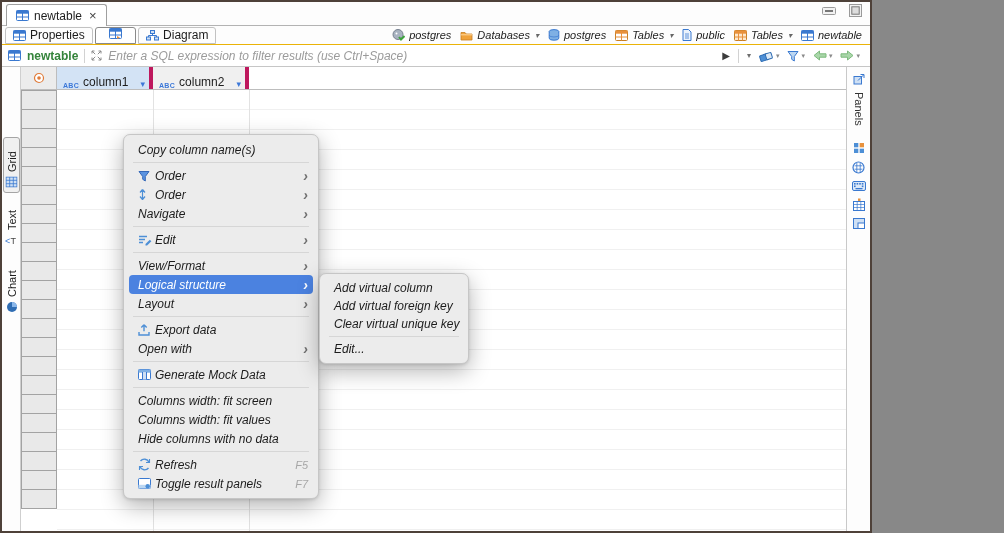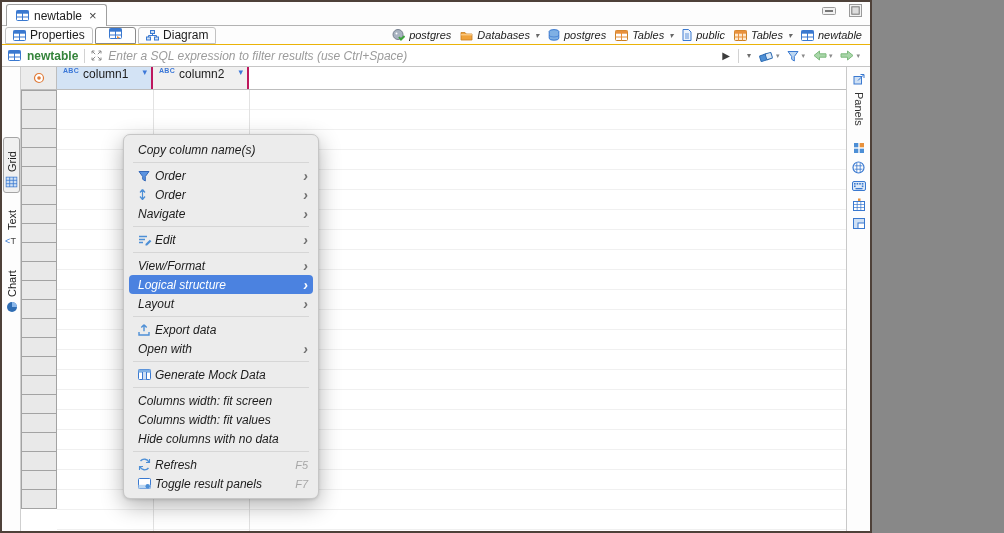--- a/index.html
+++ b/index.html
@@ -42,21 +42,21 @@
   .vtab { position:absolute; transform-origin:0 0; transform:rotate(-90deg); display:flex; align-items:center;
           gap:4px; height:17px; font-size:11px; padding:0 4px; left:1px; white-space:nowrap; }
   .vtab.active { border:1px solid #a5a5a5; background:#f0f0f0; border-radius:3px; }
   .vtab .ic { transform:rotate(90deg); display:inline-flex; }
   .rstrip { position:absolute; right:0; top:0; width:24px; bottom:0; background:#fdfdfd; border-left:1px solid #c9c9c9;
             display:flex; flex-direction:column; align-items:center; padding-top:6px; gap:7px; }
   .panels-label { writing-mode:vertical-rl; font-size:11px; color:#333; }
   
   .ghead { position:absolute; left:19px; top:0; right:24px; height:23px; border-bottom:1px solid #bdbdbd; display:flex; }
   .corner { width:36px; background:#ececec; border-right:1px solid #bdbdbd; display:flex; align-items:center; justify-content:center; }
-  .gcol { width:96px; display:flex; align-items:flex-start; padding:0 4px 0 6px; border-right:2px solid #be185d; background:#f0f0f0; gap:4px; }
+  .gcol { width:96px; display:flex; align-items:flex-end; padding:0 4px 0 6px; border-right:4px solid #be185d; background:#f0f0f0; gap:4px; }
   .gcol.selected { background:#d3e3f5; }
   .gcol .typ { color:#3c78d8; font-size:7px; font-weight:bold; letter-spacing:.3px; }
   .gcol .cname { flex:1; }
   .gcol .colcaret { color:#3c78d8; font-size:9px; }
   
   .gutter { position:absolute; left:19px; top:23px; width:36px; bottom:0; }
   .gcell { height:20px; background:#e9e9e9; border:1px solid #a3a3a3; margin-top:-1px; }
   .gcell:first-child { margin-top:0; }
   .gbody { position:absolute; left:55px; top:23px; right:24px; bottom:0;
            background:repeating-linear-gradient(to bottom,#fff 0,#fff 19px,#f0f0f0 19px,#f0f0f0 20px); }
@@ -535,13 +535,28 @@
             <rect x="0.5" y="0.5" width="12" height="10" rx="1" fill="#fff" stroke="#3a79d0"></rect>
             <rect x="0.5" y="6.8" width="12" height="3.7" fill="#bcd7f2"></rect>
             <circle cx="9.7" cy="8.3" r="2.2" fill="#4d8fd6"></circle>
           </svg>
         </span>
         <span>Toggle result panels</span>
         <span class="mshort">F7</span>
       </div>
     </div>
 
+  <div class="menu submenu" id="submenu" style="left:317px; top:271px; width:150px; z-index:11;">
+      <div class="mi">
+        <span>Add virtual column</span>
+      </div>
+      <div class="mi">
+        <span>Add virtual foreign key</span>
+      </div>
+      <div class="mi">
+        <span>Clear virtual unique key</span>
+      </div>
+      <div class="msep"></div>
+      <div class="mi">
+        <span>Edit...</span>
+      </div>
+    </div>
 </div>
 
 </body></html>

